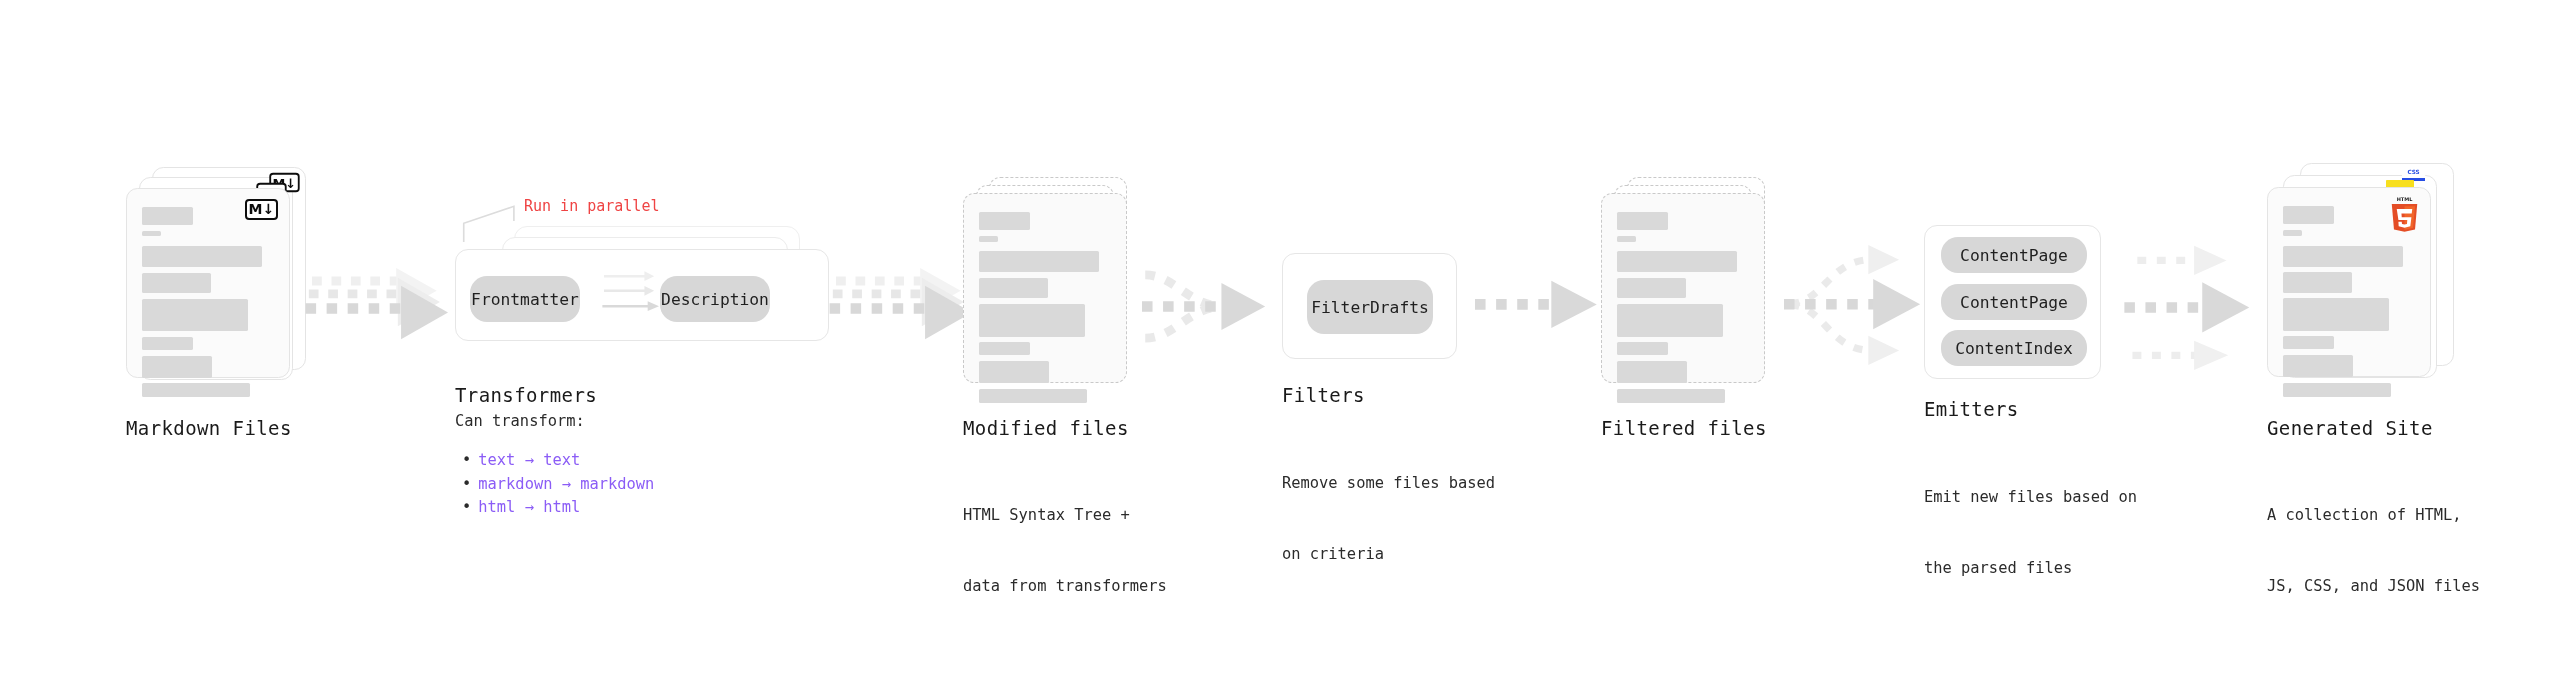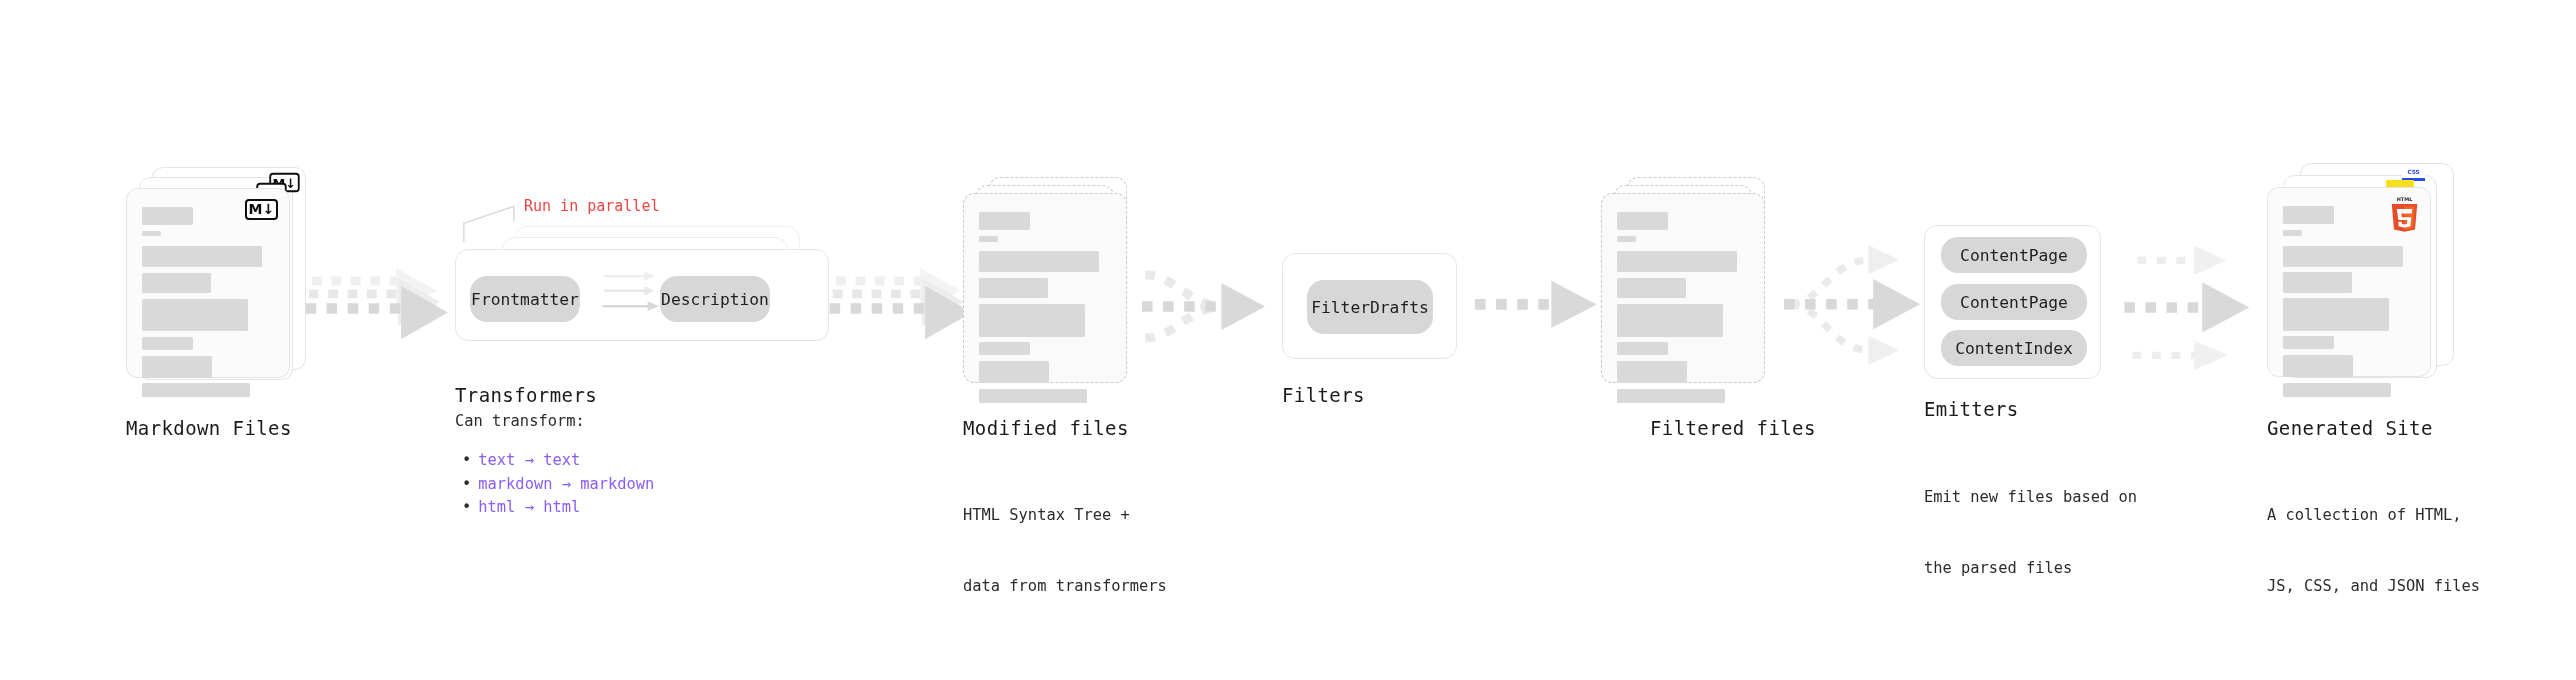--- a/index.html
+++ b/index.html
@@ -303,20 +303,24 @@
     </g>
     <polygon points="98,28 152,57 98,86" fill="#d9d9d9"></polygon>
   </svg>
 
   <div class="panel" style="left:1282px; top:253px; width:175px; height:106px;"></div>
   <div class="chip" style="left:1307px; top:280px; width:126px; height:54px;">
     <span>FilterDrafts</span>
   </div>
 
   <div class="node-title abs" style="left:1282px; top:384px;">Filters</div>
+  <div class="node-desc abs" style="left:1282px; top:425px;">
+    <div>Remove some files based</div>
+    <div>on criteria</div>
+  </div>
 
   <svg class="deco" style="left:1475px; top:284px;" width="138" height="57" viewBox="0 0 170 70">
     <g stroke="#d8d8d8" stroke-width="13" stroke-dasharray="13 13" fill="none">
       <line x1="0" y1="25" x2="100" y2="25"></line>
     </g>
     <polygon points="94,-4 150,25 94,54" fill="#d9d9d9"></polygon>
   </svg>
 
   <div class="doc-stack" style="left:1601px; top:177px;">
     <div class="doc-card dashed" style="left:26px; top:0px; width:138px; height:195px; background:#ffffff;"></div>
@@ -328,21 +332,21 @@
         <div class="bar" style="width:120px; height:21px;"></div>
         <div class="bar" style="width:69px; height:20.3px;"></div>
         <div class="bar" style="width:106px; height:32.5px;"></div>
         <div class="bar" style="width:51px; height:13px;"></div>
         <div class="bar" style="width:70px; height:22px;"></div>
         <div class="bar" style="width:108px; height:14px;"></div>
       </div>
     </div>
   </div>
 
-  <div class="node-title abs" style="left:1650px; top:417px;">Filtered files</div>
+  <div class="node-title abs" style="left:1601px; top:417px;">Filtered files</div>
 
   <svg class="deco" style="left:1784px; top:232px;" width="154" height="138" viewBox="0 0 190 170">
     <g fill="none" stroke="#eaeaea" stroke-width="9" stroke-dasharray="11 13">
       <path d="M 8 88 C 48 88 56 34 108 34"></path>
       <path d="M 8 90 C 48 90 56 146 108 146"></path>
     </g>
     <polygon points="104,16 142,34 104,52" fill="#efefef"></polygon>
     <polygon points="104,128 142,146 104,164" fill="#efefef"></polygon>
     <g stroke="#d8d8d8" stroke-width="13" stroke-dasharray="13 13" fill="none">
       <line x1="0" y1="89" x2="116" y2="89"></line>

